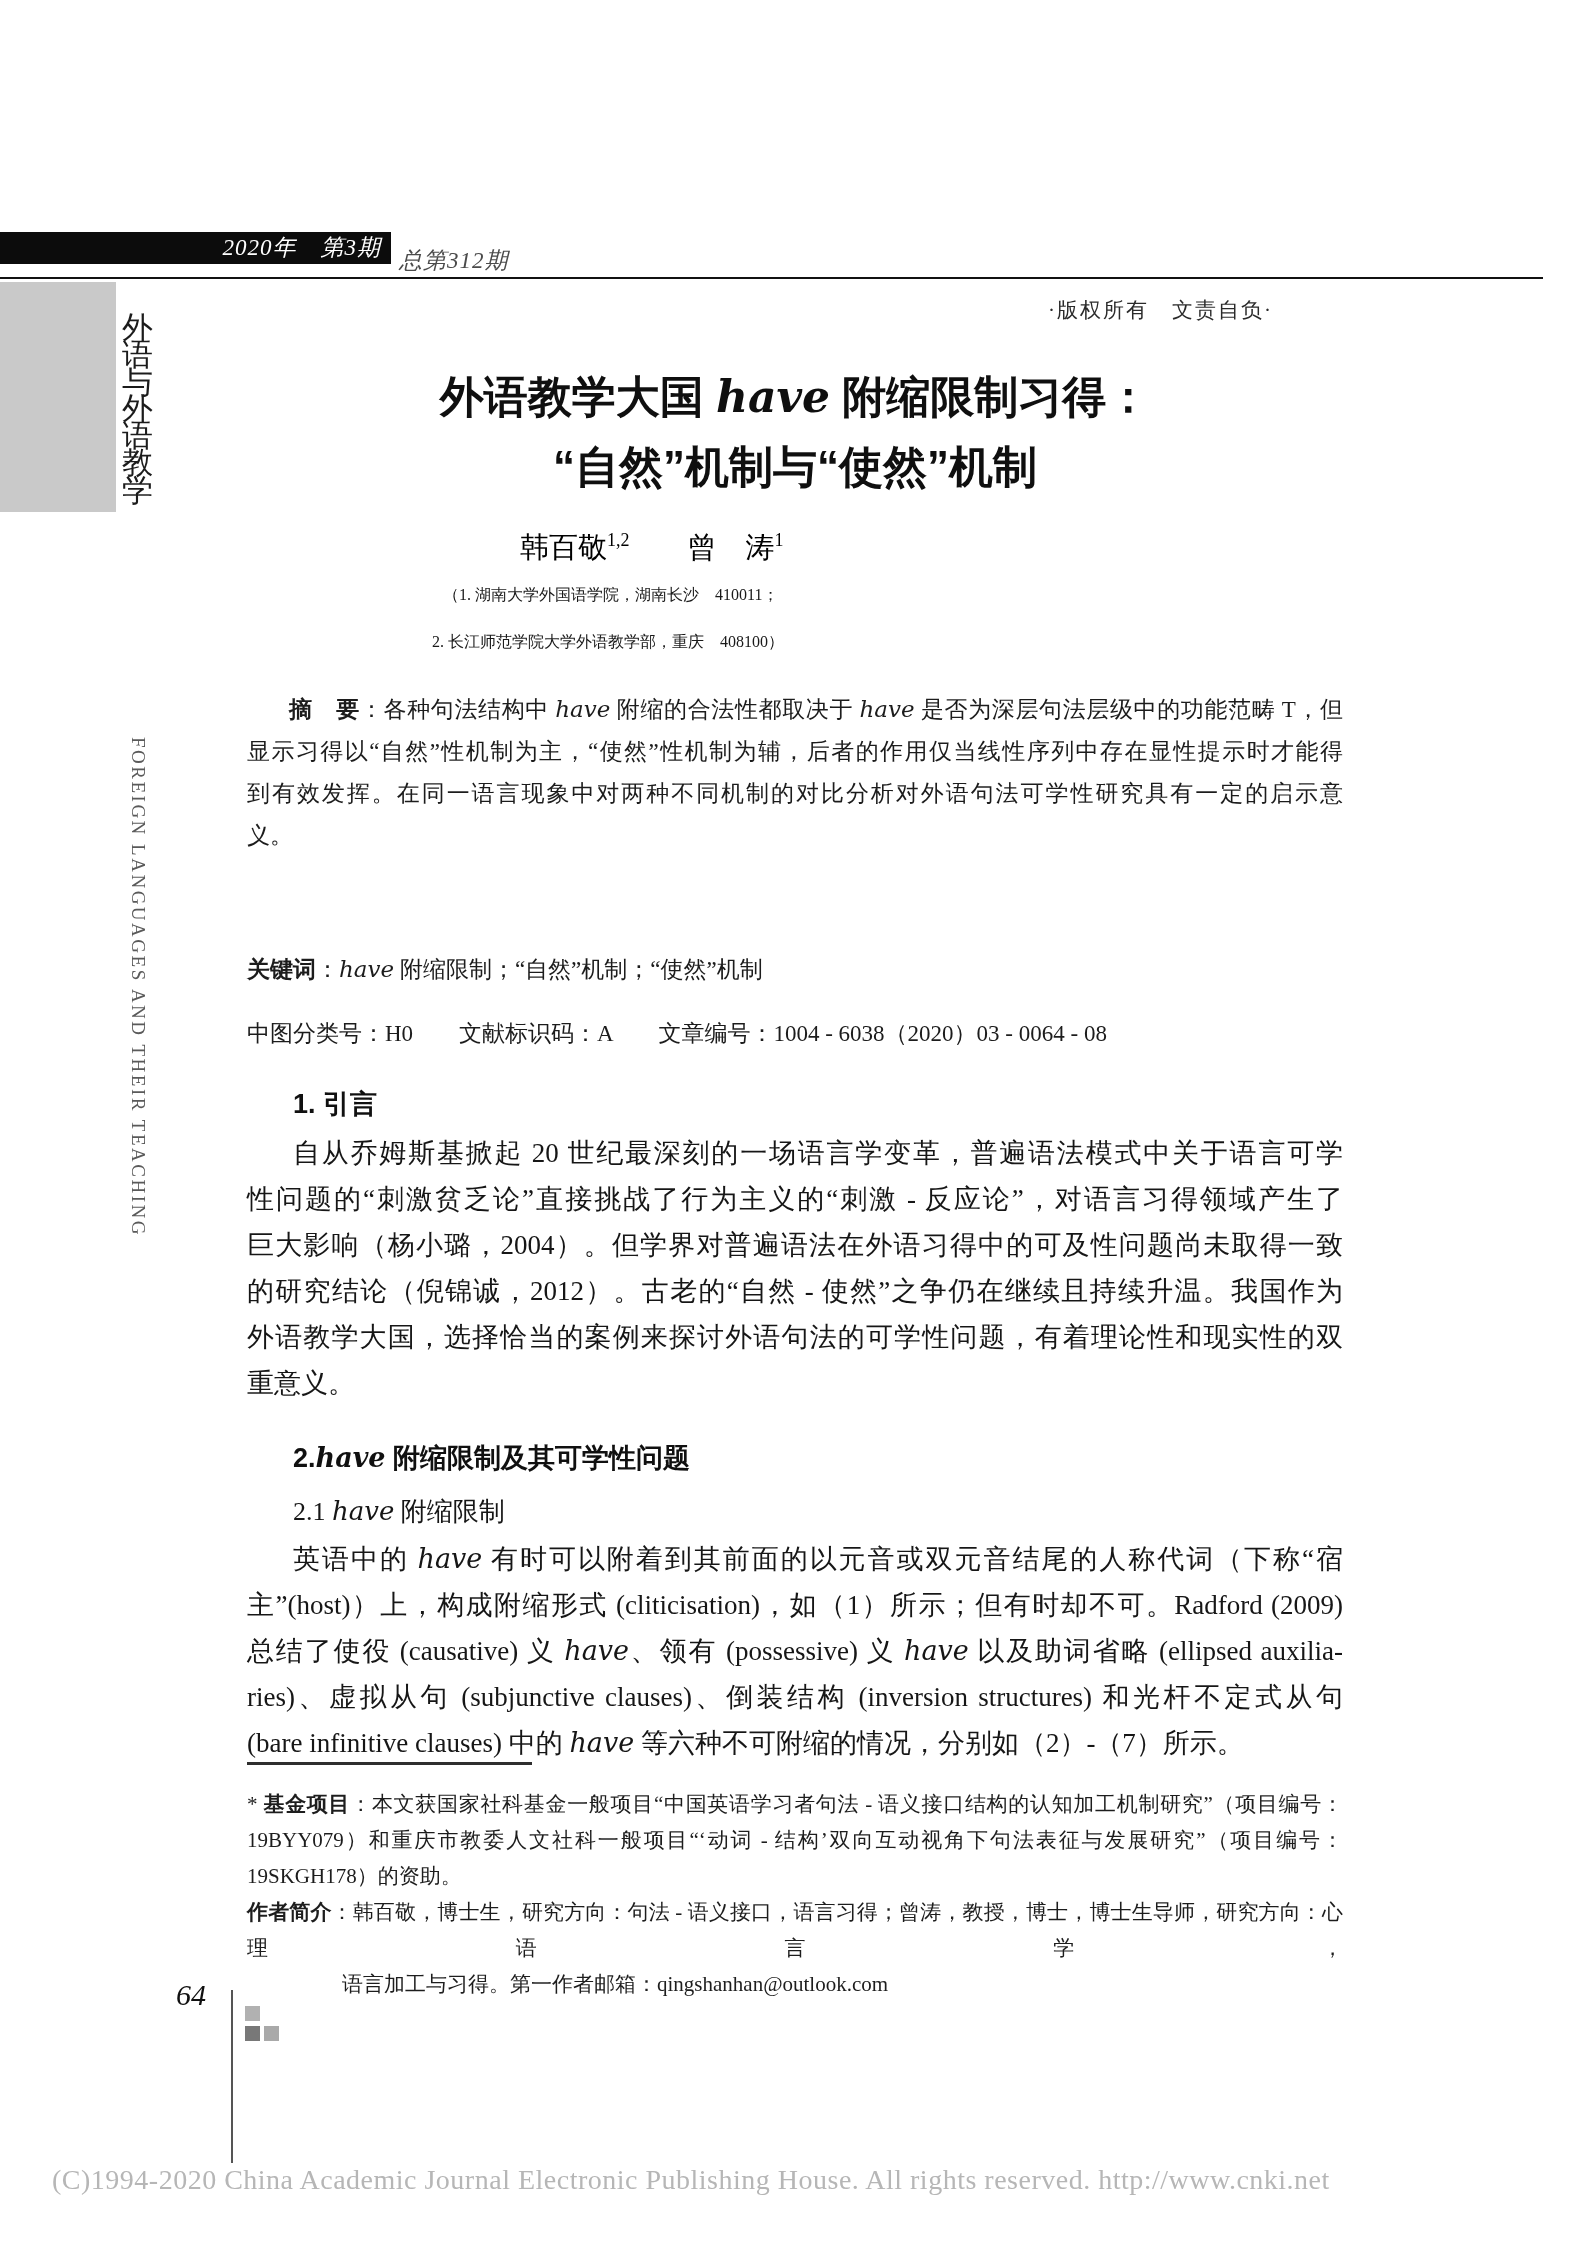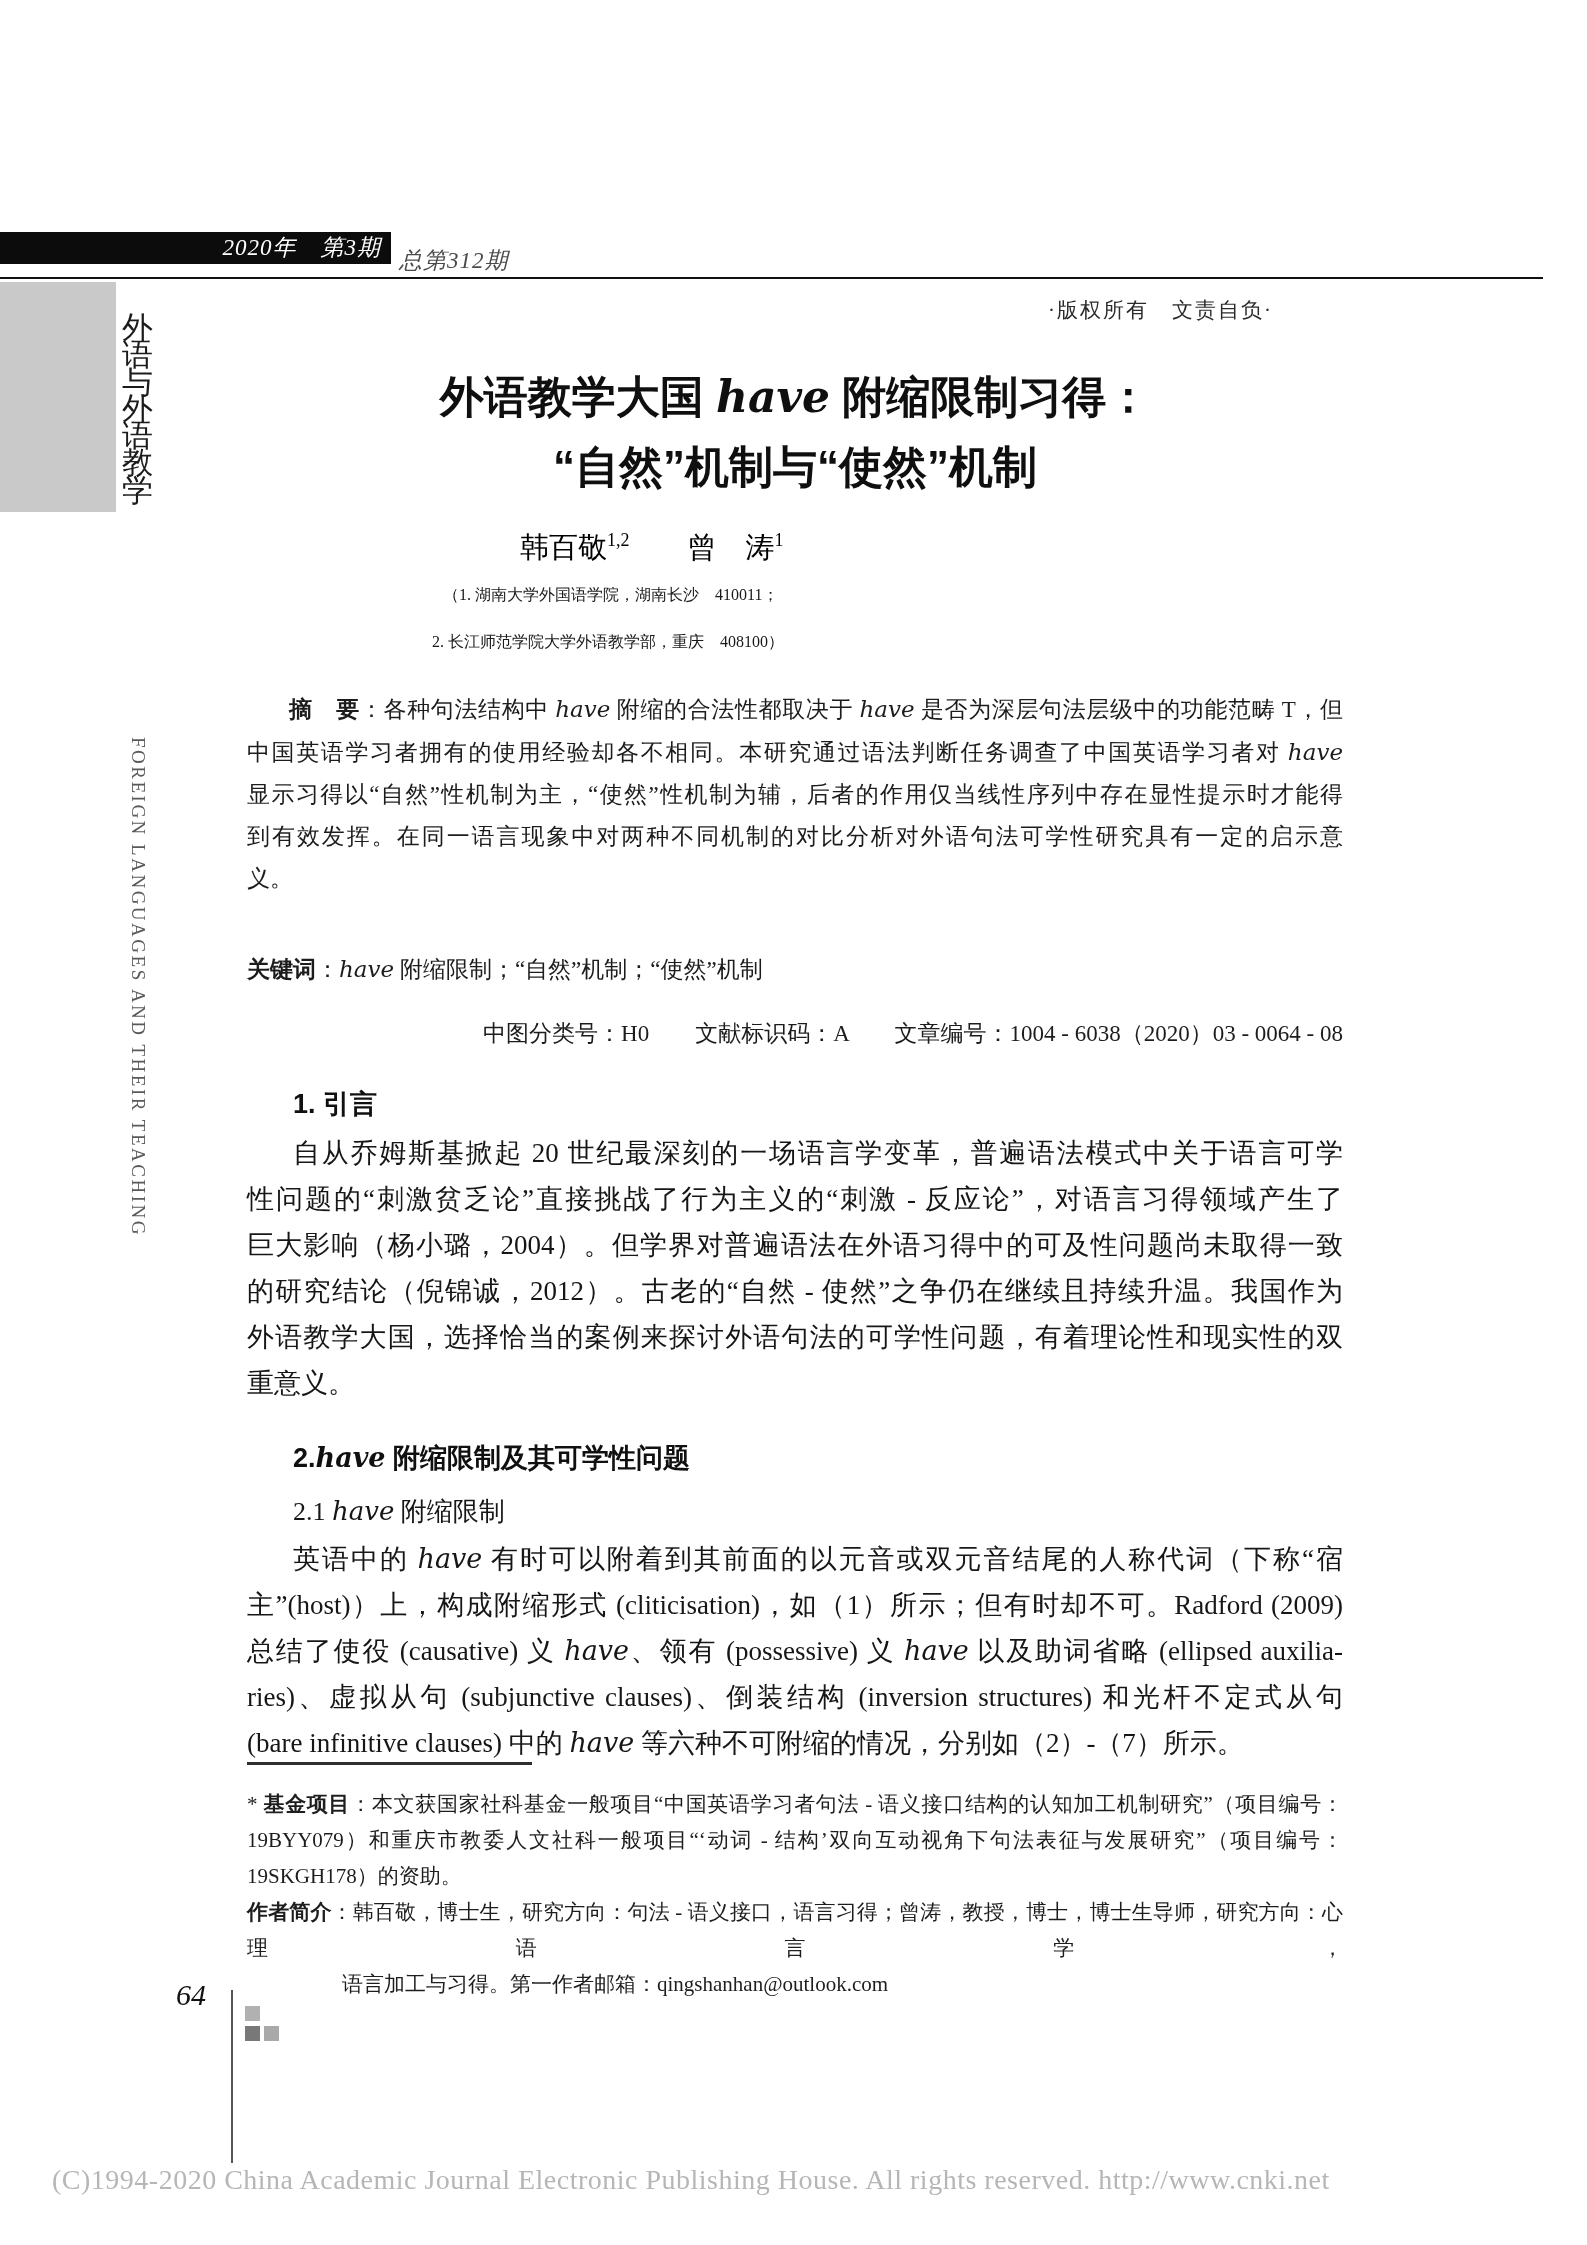--- a/index.html
+++ b/index.html
@@ -47,21 +47,21 @@
   .title-2{top:438px;}
   .authors{left:520px;top:528px;font-size:29px;color:#000000;}
   .affil{font-size:16px;color:#191919;}
   .affil-1{left:443px;top:585px;}
   .affil-2{left:432px;top:632px;}
 
   
   .abstract-block{left:247px;top:688px;width:1096px;font-size:23px;line-height:42px;color:#1c1c1c;}
   .abstract-block .indent1{text-indent:42px;}
   .keywords-line{left:247px;top:954px;width:1096px;font-size:23px;color:#1c1c1c;}
-  .meta-line{left:247px;top:1018px;width:1096px;text-align:right;font-size:23px;color:#1c1c1c;}
+  .meta-line{left:247px;top:1018px;width:1096px;text-align:left;font-size:23px;color:#1c1c1c;}
 
   
   .sec-heading{left:293px;font-family:"Liberation Sans","DejaVu Sans",sans-serif;
     font-weight:bold;font-size:27px;color:#101010;}
   .h-intro{top:1086px;}
   .h-s2{top:1440px;}
   .h-s21{left:293px;top:1494px;font-size:26px;font-weight:normal;color:#161616;}
   .para{left:247px;width:1096px;font-size:27px;line-height:46px;color:#161616;}
   .para-intro{top:1130px;}
   .para-s21{top:1536px;}
@@ -106,21 +106,20 @@
 
   <div class="abs title-line title-1"><span>外语教学大国 </span><span class="seg-bi">have</span><span> 附缩限制习得：</span></div>
   <div class="abs title-line title-2">“自然”机制与“使然”机制</div>
 
   <div class="abs authors"><span>韩百敬</span><span class="seg-sup">1,2</span><span>　　曾　涛</span><span class="seg-sup">1</span></div>
   <div class="abs affil affil-1">（1. 湖南大学外国语学院，湖南长沙　410011；</div>
   <div class="abs affil affil-2">2. 长江师范学院大学外语教学部，重庆　408100）</div>
 
   <div class="abs abstract-block">
     <div class="jline indent1"><span class="seg-b">摘　要</span><span>：各种句法结构中 </span><span class="seg-i">have</span><span> 附缩的合法性都取决于 </span><span class="seg-i">have</span><span> 是否为深层句法层级中的功能范畴 T，但</span></div>
-    <div class="jline"><span>中国英语学习者拥有的使用经验却各不相同。本研究通过语法判断任务调查了中国英语学习者对 </span><span class="seg-i">have</span></div>
     <div class="jline"><span>显示习得以“自然”性机制为主，“使然”性机制为辅，后者的作用仅当线性序列中存在显性提示时才能得</span></div>
     <div class="jline"><span>到有效发挥。在同一语言现象中对两种不同机制的对比分析对外语句法可学性研究具有一定的启示意</span></div>
     <div><span>义。</span></div>
   </div>
 
   <div class="abs keywords-line"><span class="seg-b">关键词</span><span>：</span><span class="seg-i">have</span><span> 附缩限制；“自然”机制；“使然”机制</span></div>
   <div class="abs meta-line">中图分类号：H0　　文献标识码：A　　文章编号：1004 - 6038（2020）03 - 0064 - 08</div>
 
   <div class="abs sec-heading h-intro">1. 引言</div>
   <div class="abs para para-intro">

